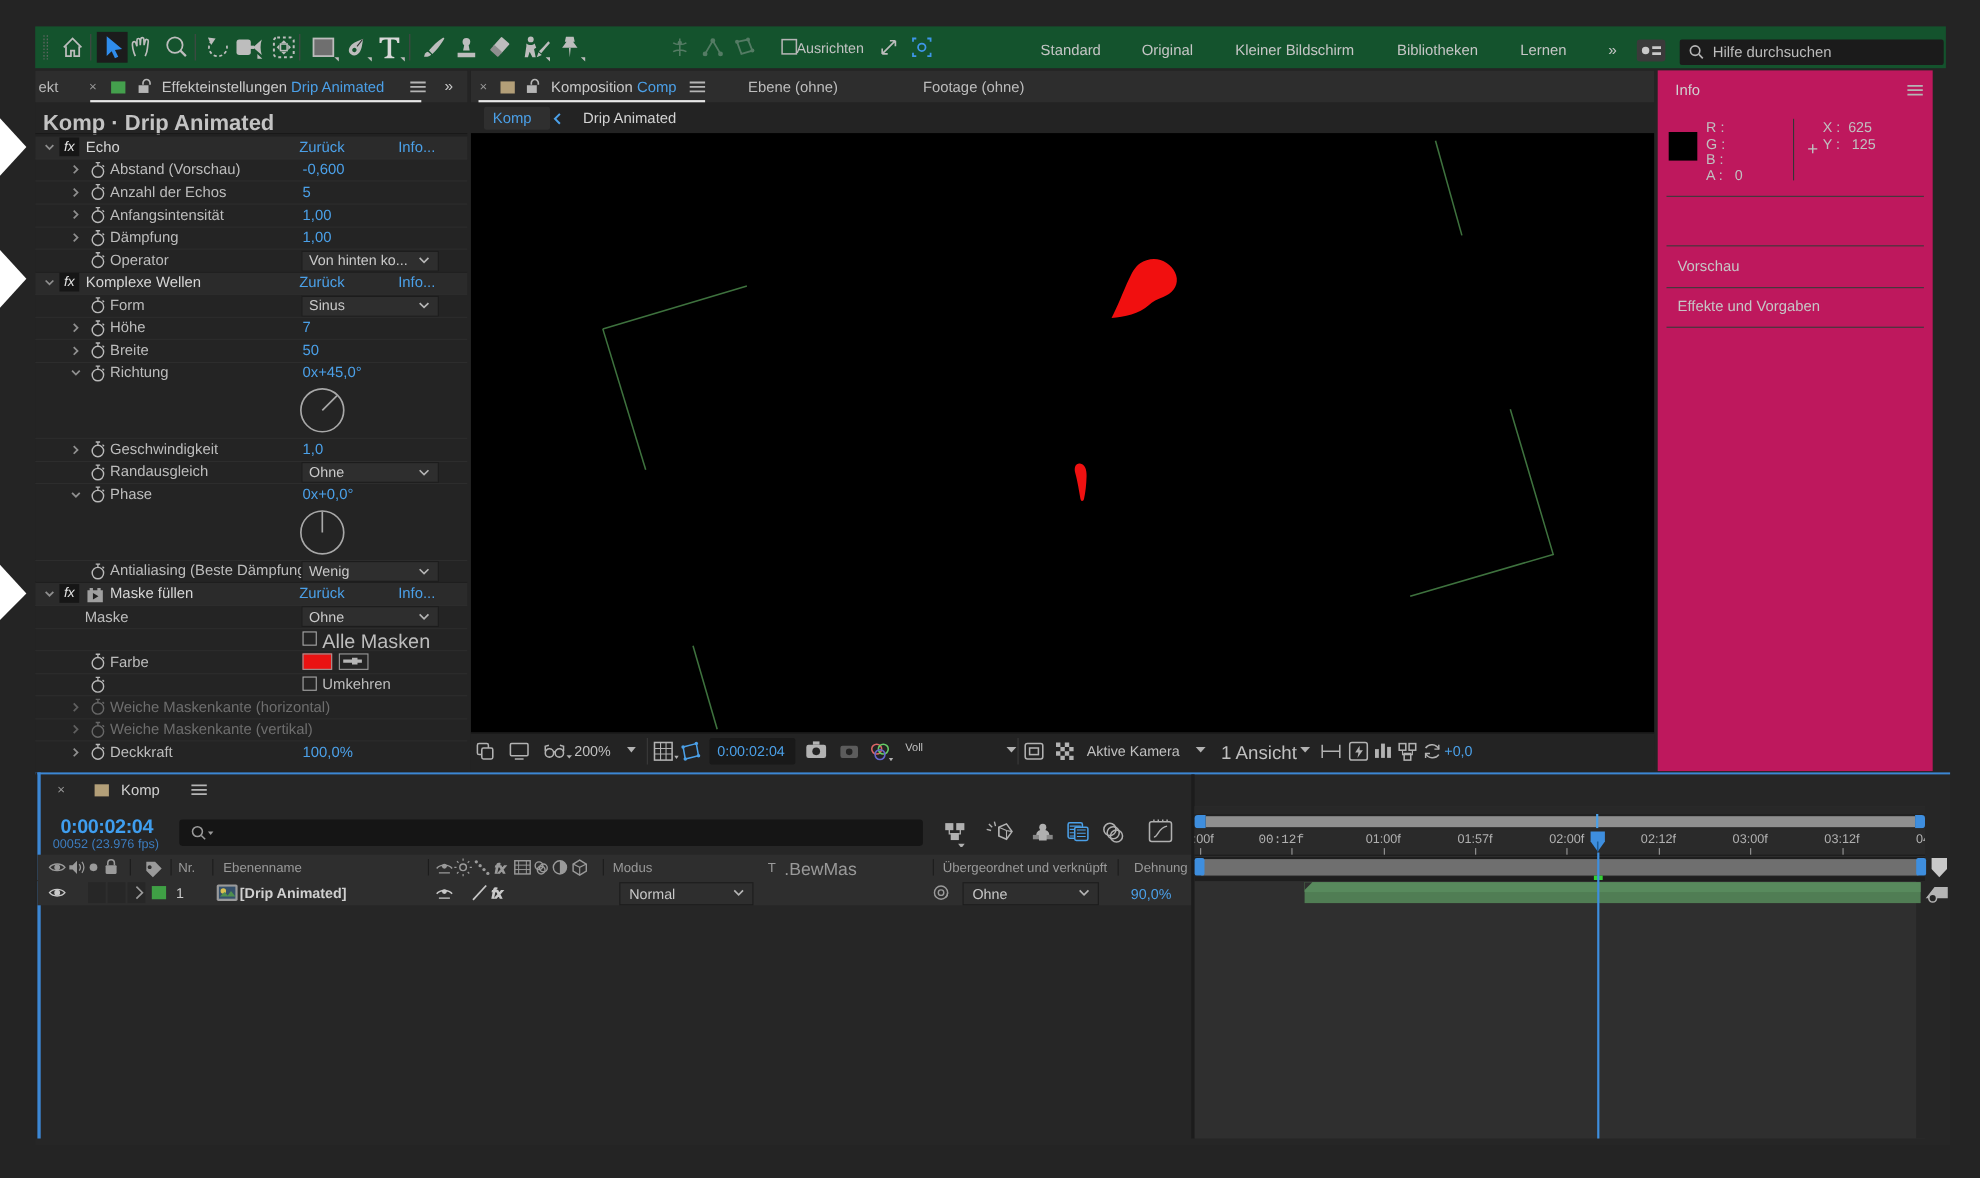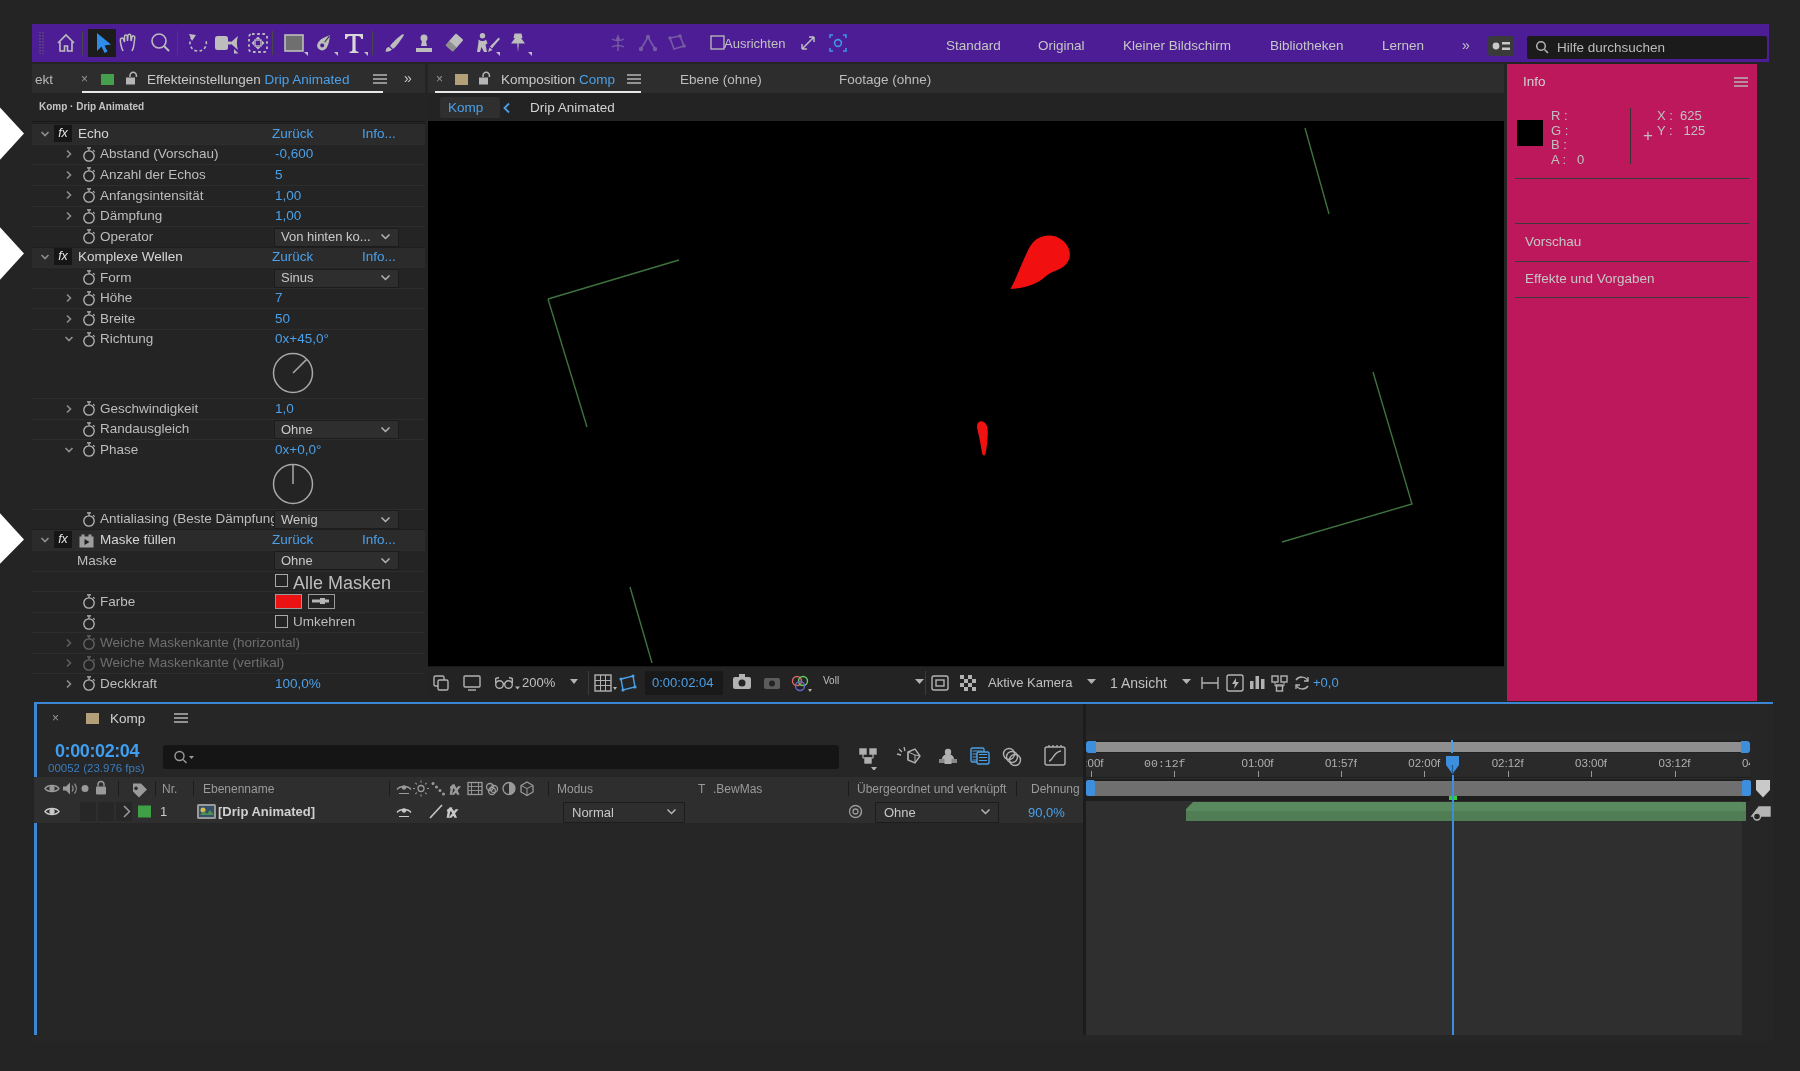--- a/index.html
+++ b/index.html
@@ -7,21 +7,21 @@
        font-family:"Liberation Sans",sans-serif;color:#c8c8c8;}
   .abs{position:absolute;}
   .blue{color:#4ba0e8;}
   .txt{white-space:nowrap;}
   svg{display:block;}
 </style>
 </head>
 <body>
 <div id="app">
 
-  <div class="abs" id="toolbar" style="left:32px;top:24px;width:1737px;height:38px;background:#4c1d95;">
+  <div class="abs" id="toolbar" style="left:32px;top:24px;width:1737px;height:38px;background:#14532d;">
     <svg class="abs" style="left:0;top:0" width="860" height="38" viewBox="0 0 860 38" fill="none" stroke="#bdbdbd" stroke-width="1.6">
 
       <g stroke="#6a6a6a" stroke-width="1">
           <path d="M8 8v22" stroke-dasharray="1.5,1.5"></path>
           <path d="M11 8v22" stroke-dasharray="1.5,1.5"></path>
         </g>
 
       <g transform="translate(34,19)">
           <path d="M-8 0 L0 -8 L8 0" fill="none"></path>
           <path d="M-6 -1 V8 H-1.5 V3 H1.5 V8 H6 V-1" fill="none"></path>
@@ -173,21 +173,21 @@
         <rect x="1" y="6.5" width="9" height="7" fill="#b5b5b5" stroke="none"></rect>
         <path d="M5 6 V4.5 a3.2 3.2 0 0 1 6.4 0 V6"></path>
       </svg>
     <div class="abs txt" style="left:115px;top:8px;font-size:13.5px;color:#c9c9c9;">Effekteinstellungen <span class="blue">Drip Animated</span></div>
     <svg class="abs" style="left:340px;top:9px" width="16" height="12" viewBox="0 0 16 12" stroke="#b5b5b5" stroke-width="1.6" fill="none">
         <path d="M1 2h14M1 6h14M1 10h14"></path>
       </svg>
     <div class="abs txt" style="left:372px;top:6px;font-size:14px;color:#c9c9c9;letter-spacing:-2px;">»</div>
     <div class="abs" style="left:50px;top:27px;width:301px;height:2px;background:#e8e8e8;"></div>
 
-    <div class="abs txt" style="left:7px;top:37px;font-size:10px;color:#c3c3c3;font-weight:bold;">Komp · Drip Animated</div>
+    <div class="abs txt" style="left:7px;top:37px;font-size:20px;color:#c3c3c3;font-weight:bold;">Komp · Drip Animated</div>
     <div class="abs" style="left:0;top:57px;width:393px;height:1px;background:#191919;"></div>
 <div class="abs" style="left:0;top:59.3px;width:393px;height:20.6px;background:#2b2b2b;border-top:1px solid #1e1e1e;"></div>
 <svg class="abs" style="left:7px;top:63.8px" width="12" height="12" viewBox="0 0 12 12" fill="none" stroke="#8f8f8f" stroke-width="1.6">
         <path d="M2.5 4 L6 7.5 L9.5 4"></path>
       </svg>
 <div class="abs" style="left:22px;top:61.1px;width:18px;height:17px;background:#161616;color:#e3e3e3;font-style:italic;font-size:12.5px;text-align:center;line-height:16px;">fx</div>
 <div class="abs txt" style="left:46px;top:61.9px;font-size:13.5px;color:#d6d6d6;">Echo</div>
 <div class="abs txt blue" style="left:240px;top:61.9px;font-size:13.5px;">Zurück</div>
 <div class="abs txt blue" style="left:330px;top:61.9px;font-size:13.5px;">Info...</div>
 <div class="abs" style="left:0;top:79.8px;width:393px;height:20.6px;border-top:1px solid #2d2d2d;"></div>
@@ -522,21 +522,21 @@
         </g>
       <g transform="translate(874,17)">
           <path d="M-6 -3 a7 7 0 0 1 12 1 M6 3 a7 7 0 0 1 -12 -1"></path>
           <path d="M6 -6 v4 h-4 M-6 6 v-4 h4" stroke-width="1.3"></path>
         </g>
     </svg>
     <div class="abs txt" style="left:94px;top:611px;font-size:13px;color:#c0c0c0;">200%</div>
     <div class="abs txt blue" style="left:224px;top:611px;font-size:13px;">0:00:02:04</div>
     <div class="abs txt" style="left:395px;top:611px;font-size:10px;color:#c0c0c0;">Voll</div>
     <div class="abs txt" style="left:560px;top:611px;font-size:13px;color:#c0c0c0;">Aktive Kamera</div>
-    <div class="abs txt" style="left:682px;top:611px;font-size:14px;color:#c0c0c0;">1 Ansicht</div>
+    <div class="abs txt" style="left:682px;top:611px;font-size:17px;color:#c0c0c0;">1 Ansicht</div>
     <div class="abs txt blue" style="left:885px;top:611px;font-size:13px;">+0,0</div>
   </div>
 
   <div class="abs" id="rightpanel" style="left:1507px;top:64px;width:250px;height:637px;background:#be185d;overflow:hidden;">
     <div class="abs txt" style="left:16px;top:10px;font-size:13.5px;color:#d0d0d0;">Info</div>
     <svg class="abs" style="left:226px;top:12px" width="16" height="12" viewBox="0 0 16 12" stroke="#b5b5b5" stroke-width="1.6" fill="none">
         <path d="M1 2h14M1 6h14M1 10h14"></path>
       </svg>
     <div class="abs" style="left:10px;top:56px;width:26px;height:26px;background:#000;"></div>
     <div class="abs txt" style="left:44px;top:44px;font-size:13px;color:#c0c0c0;">R :</div>
@@ -664,21 +664,21 @@
       <g transform="translate(495,11.5)">
           <path d="M-6 -3 L0 -6.5 L6 -3 V3.5 L0 7 L-6 3.5 Z"></path>
           <path d="M-6 -3 L0 0 L6 -3 M0 0 V7" stroke-width="1"></path>
         </g>
       <path d="M516.5 4 v15" stroke="#1c1c1c" stroke-width="1"></path>
     </svg>
     <div class="abs txt" style="left:130px;top:80px;font-size:12px;color:#9a9a9a;">Nr.</div>
     <div class="abs txt" style="left:171px;top:80px;font-size:12px;color:#9a9a9a;">Ebenenname</div>
     <div class="abs txt" style="left:525px;top:80px;font-size:12px;color:#9a9a9a;">Modus</div>
     <div class="abs txt" style="left:666px;top:80px;font-size:12px;color:#9a9a9a;">T</div>
-    <div class="abs txt" style="left:681px;top:80px;font-size:12px;color:#9a9a9a;text-align:center;">.BewMas</div>
+    <div class="abs txt" style="left:681px;top:80px;font-size:16px;color:#9a9a9a;text-align:center;">.BewMas</div>
     <div class="abs" style="left:816px;top:79px;width:1px;height:15px;background:#1c1c1c;"></div>
     <div class="abs txt" style="left:825px;top:80px;font-size:12px;color:#9a9a9a;">Übergeordnet und verknüpft</div>
     <div class="abs" style="left:984px;top:79px;width:1px;height:15px;background:#1c1c1c;"></div>
     <div class="abs txt" style="left:999px;top:80px;font-size:12px;color:#9a9a9a;">Dehnung</div>
 
     <div class="abs" style="left:2px;top:98px;width:1049px;height:23px;background:#2e2e2e;"></div>
     <svg class="abs" style="left:0;top:98px" width="560" height="23" viewBox="0 0 560 23" fill="none" stroke="#c8c8c8" stroke-width="1.3">
       <rect x="48" y="2" width="16" height="19" fill="#272727" stroke="none"></rect>
       <rect x="66" y="2" width="16" height="19" fill="#272727" stroke="none"></rect>
       <rect x="84" y="2" width="16" height="19" fill="#272727" stroke="none"></rect>

